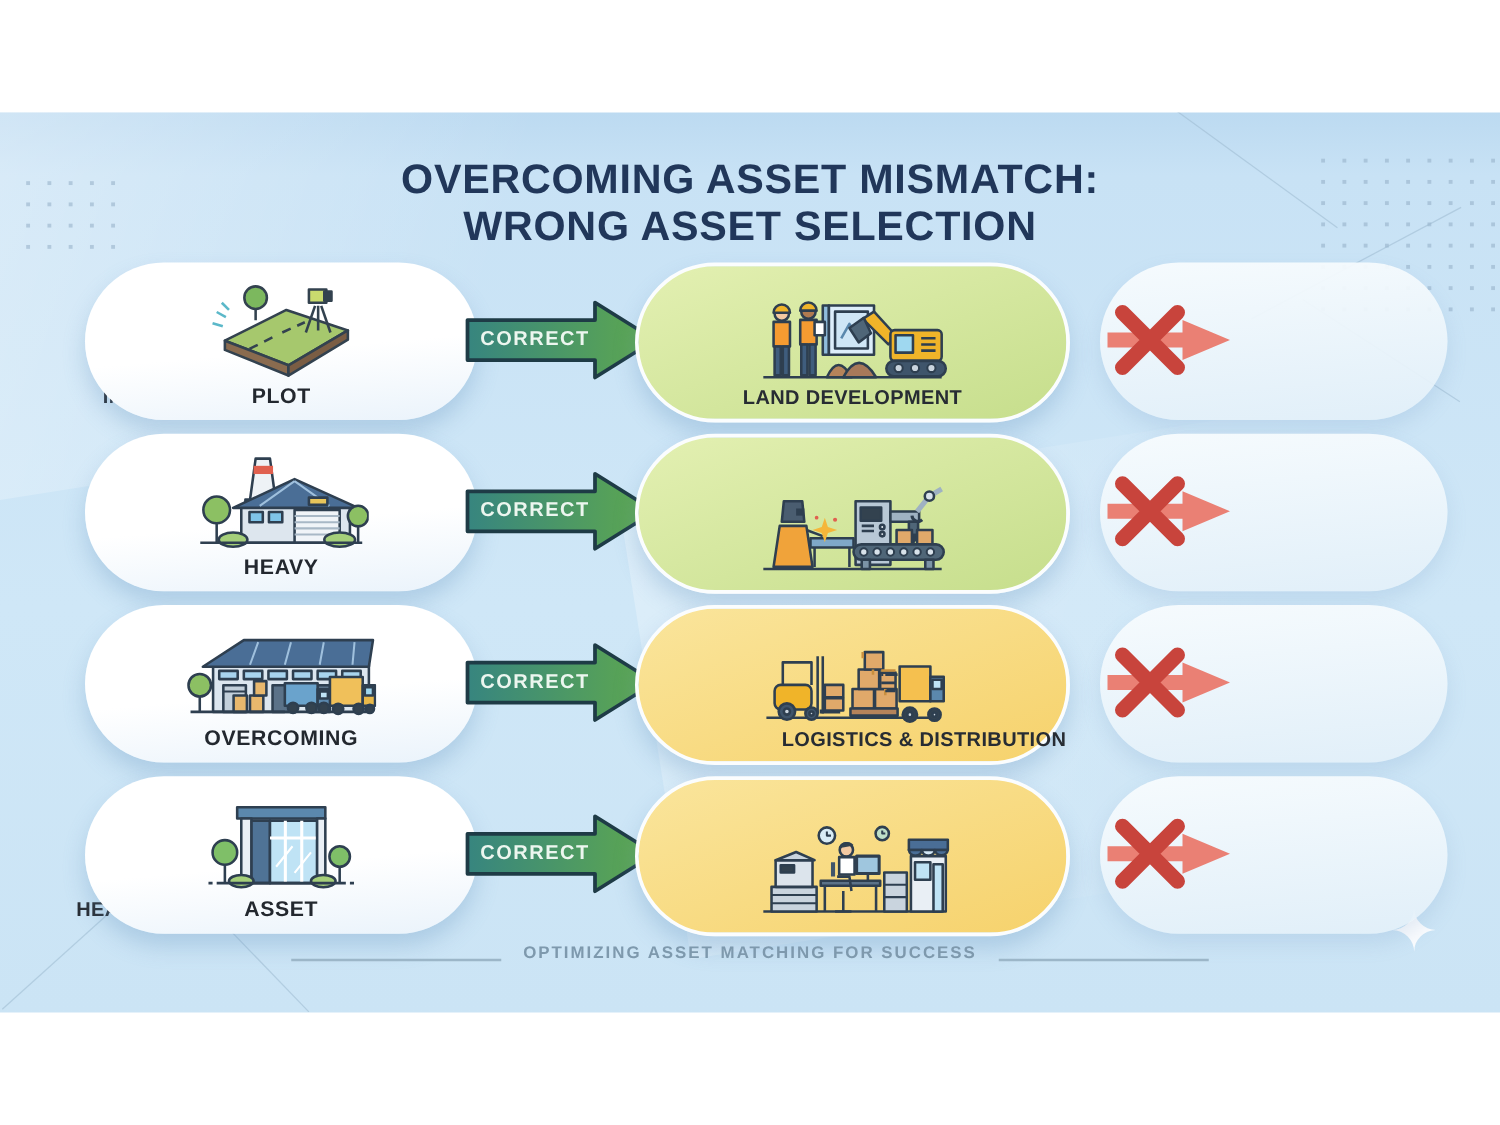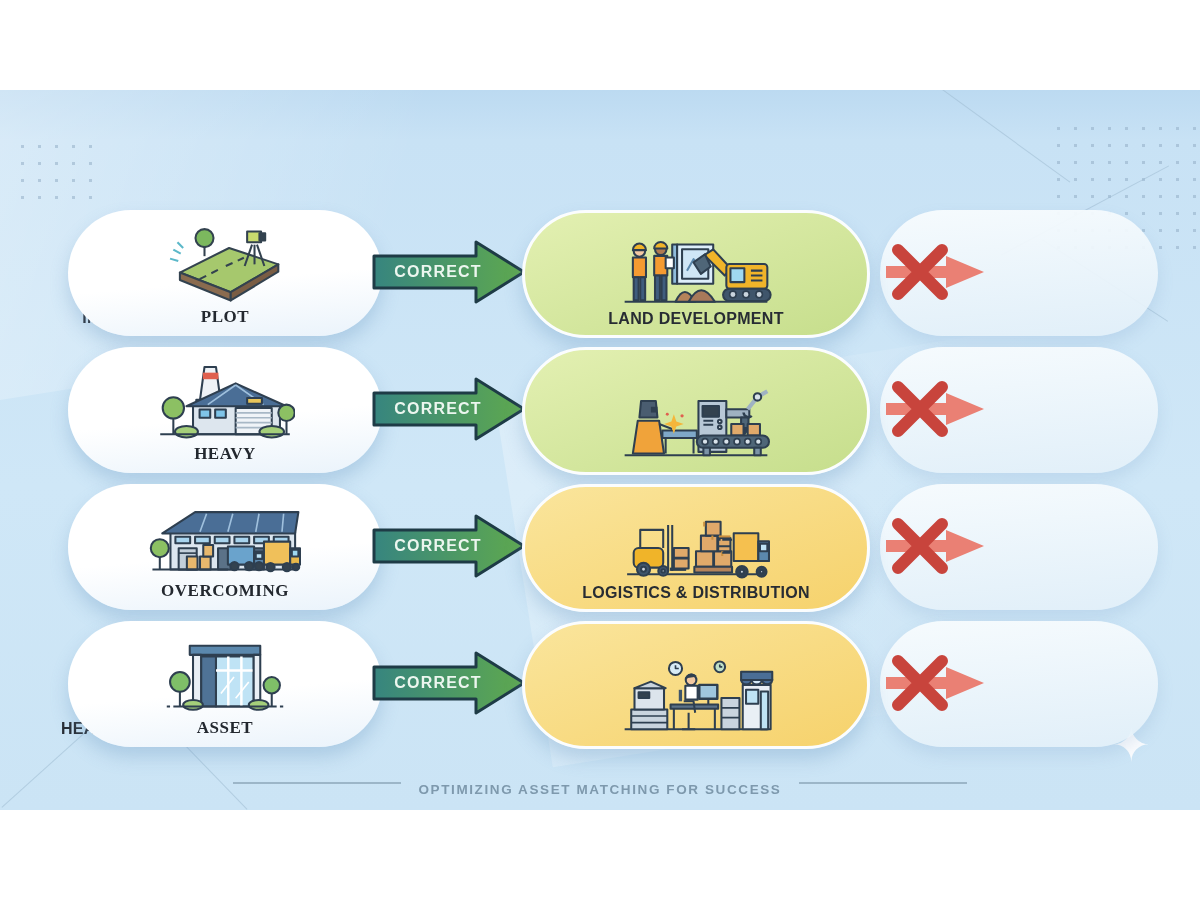--- a/index.html
+++ b/index.html
@@ -22,40 +22,40 @@
   #title{position:absolute;left:0;top:34px;width:100%;text-align:center;
          color:#21375a;font-weight:bold;font-size:33px;line-height:38px;letter-spacing:.6px;}
   
   .row{position:absolute;left:0;width:1200px;height:128px;}
   .card{position:absolute;display:flex;flex-direction:column;align-items:center;
         justify-content:flex-end;box-sizing:border-box;}
   .card .iconbox{flex:1;display:flex;align-items:flex-end;justify-content:center;width:100%;}
   .asset-card{left:68px;top:0;width:314px;height:126px;border-radius:63px;
         background:linear-gradient(175deg,#ffffff 55%,#eaf3fb);
         box-shadow:0 10px 18px rgba(100,145,190,.30);padding-bottom:9px;}
-  .mid-card{left:522px;top:0;width:348px;height:128px;border-radius:64px;
+  .mid-card{left:508px;top:0;width:348px;height:128px;border-radius:64px;
         border:3px solid #fbfdfe;box-shadow:0 10px 18px rgba(100,145,190,.30);padding-bottom:7px;}
   .mid-green{background:linear-gradient(160deg,#e3f0b2,#c6de8c);}
-  .mid-yellow{background:linear-gradient(160deg,#fae59c,#f6d26c);}
+  .mid-yellow{background:linear-gradient(160deg,#fae59c,#f6d26c);align-items:flex-end;}
   .wrong-card{left:880px;top:0;width:278px;height:126px;border-radius:63px;
         background:linear-gradient(175deg,rgba(248,252,254,.95),rgba(227,240,249,.9));
         box-shadow:0 8px 16px rgba(110,150,195,.18);padding-bottom:9px;}
   .wrong-inner{position:absolute;left:62px;top:0;width:214px;height:126px;display:flex;
         flex-direction:column;align-items:center;justify-content:flex-end;padding-bottom:9px;box-sizing:border-box;}
-  .card-label{color:#23282f;font-weight:bold;font-size:17px;letter-spacing:.5px;white-space:nowrap;font-family:Liberation Serif, serif;}
+  .card-label{color:#23282f;font-weight:bold;font-size:17px;letter-spacing:.5px;white-space:nowrap;}
   .use-label{color:#272c33;font-weight:bold;font-size:16px;letter-spacing:.3px;white-space:nowrap;}
   
   .correct-arrow{position:absolute;left:372px;top:30px;width:156px;height:64px;}
-  .correct-arrow .lbl{position:absolute;left:16px;top:17px;width:100px;height:30px;line-height:30px;
+  .correct-arrow .lbl{position:absolute;left:6px;top:17px;width:100px;height:30px;line-height:30px;
         text-align:center;color:#ecf6ef;font-weight:bold;font-size:16px;letter-spacing:1.2px;}
   
   .wrong-arrow{position:absolute;left:884px;top:33px;width:104px;height:58px;}
   
-  #footer{position:absolute;left:0;top:664px;width:100%;display:flex;align-items:flex-start;
-          justify-content:center;gap:18px;margin-top:28px;}
+  #footer{position:absolute;left:0;top:664px;width:100%;display:flex;align-items:flex-end;
+          justify-content:center;gap:18px;}
   #footer .fline{width:168px;height:2px;background:#9cb6c8;}
   #footer .ftext{color:#7e99ad;font-size:13.5px;font-weight:bold;letter-spacing:1.6px;white-space:nowrap;}
   .spark{position:absolute;font-family:"DejaVu Sans",sans-serif;pointer-events:none;line-height:1;}
   svg{display:block;}
   .bar{position:absolute;left:0;width:1200px;height:90px;background:#ffffff;}
 </style>
 </head>
 <body>
 
 <div id="canvas">
@@ -75,20 +75,24 @@
     <div class="dline" style="left:120px;top:665px;width:150px;transform:rotate(46deg)"></div>
 
     <span class="spark" style="left:292px;top:268px;font-size:19px;color:#a9c75f">✦</span>
     <span class="spark" style="left:313px;top:290px;font-size:11px;color:#c4d46c">✦</span>
     <span class="spark" style="left:328px;top:406px;font-size:19px;color:#7cbf65">✦</span>
     <span class="spark" style="left:346px;top:428px;font-size:11px;color:#5bb8c9">✦</span>
     <span class="spark" style="left:296px;top:544px;font-size:19px;color:#f0c64f">✦</span>
     <span class="spark" style="left:316px;top:566px;font-size:11px;color:#b3cc63">✦</span>
     <span class="spark" style="left:1112px;top:632px;font-size:46px;color:#ffffff;opacity:.92">✦</span>
 
+    <div id="title">
+      <div>OVERCOMING ASSET MISMATCH:</div>
+      <div>WRONG ASSET SELECTION</div>
+    </div>
 
     <div class="row" style="top:120px">
       <div class="card wrong-card"></div>
       <div class="wrong-inner">
         <div class="iconbox">
           <svg width="104" height="80" viewBox="0 0 130 100" fill="none" stroke="#2e3f50" stroke-width="2.5" stroke-linejoin="round">
             <polygon points="14,44 65,10 116,44" fill="#5b7e9e"></polygon>
             <rect x="55" y="24" width="20" height="9" fill="#e4ebf1"></rect>
             <rect x="26" y="44" width="78" height="44" fill="#e4ebf1"></rect>
             <rect x="38" y="50" width="54" height="38" fill="#3f5a74"></rect>

